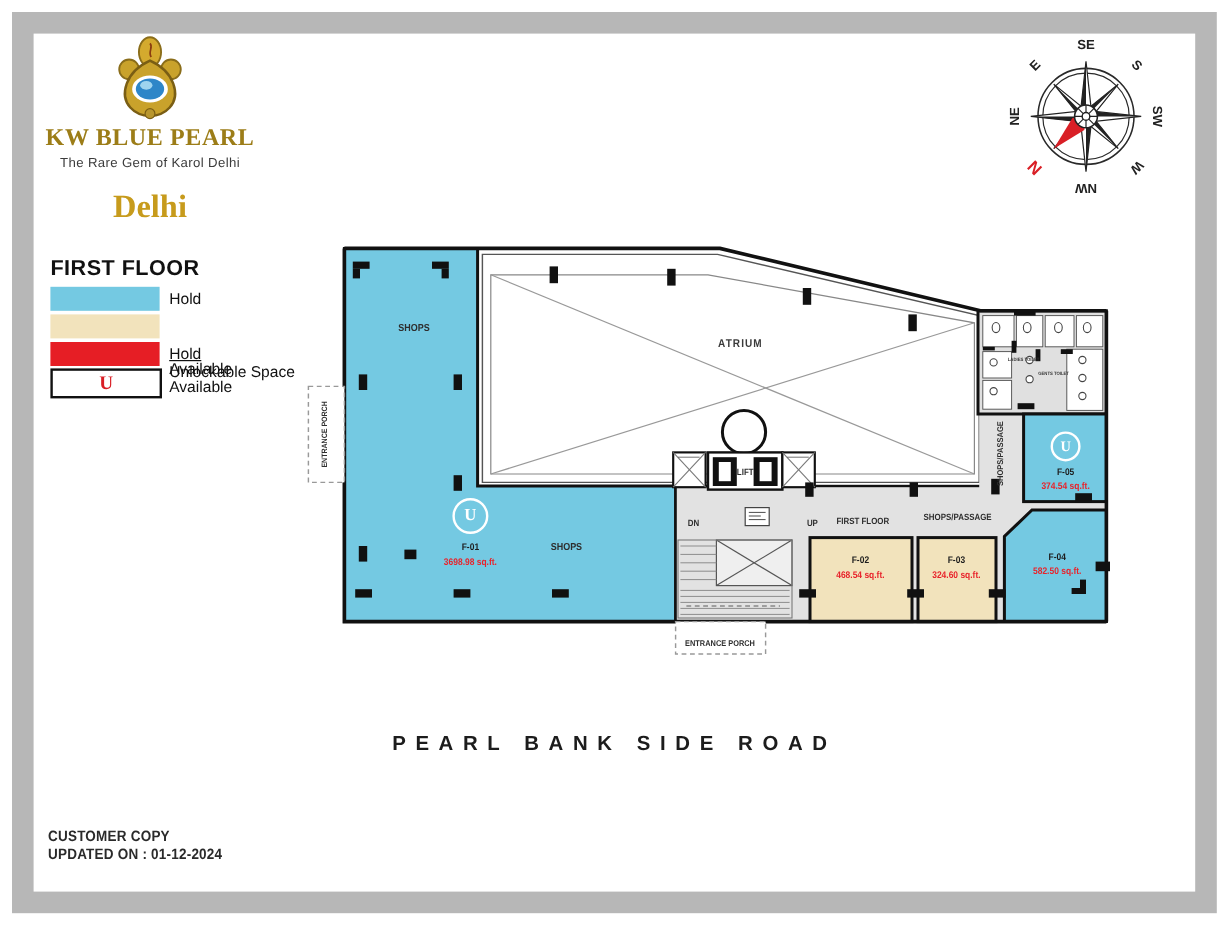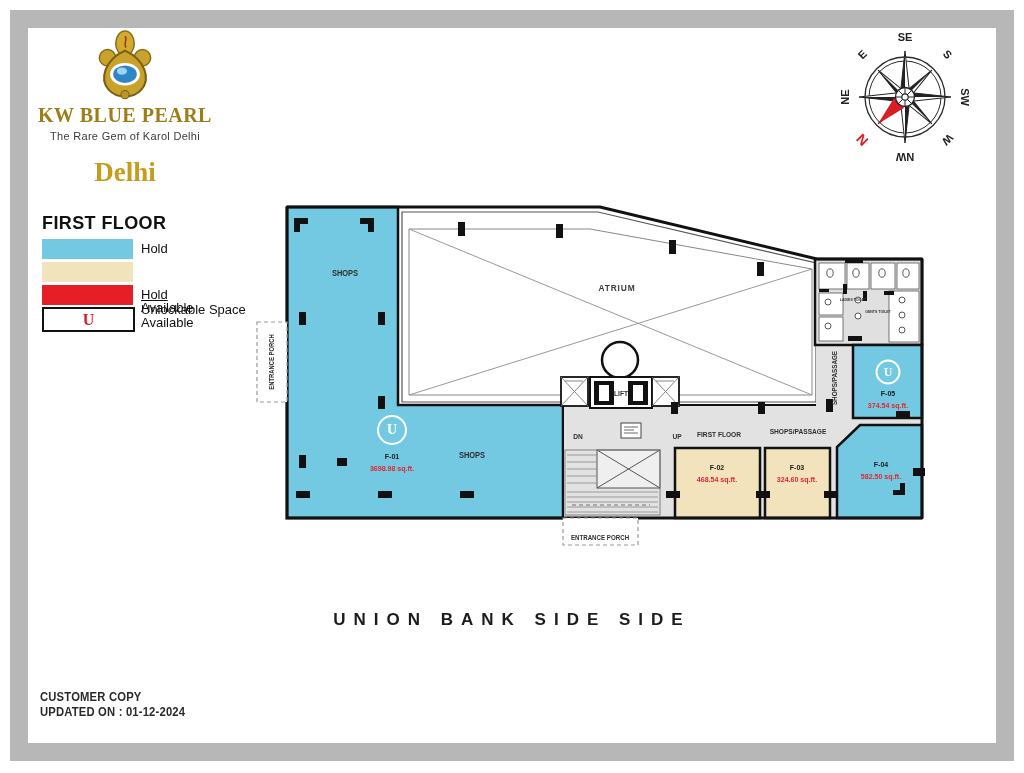--- a/index.html
+++ b/index.html
@@ -290,18 +290,18 @@
   <div class="lbl unit-id" style="left:797px;top:467px;">F-03</div>
   <div class="lbl unit-area" style="left:797px;top:479px;">324.60 sq.ft.</div>
 
   <div class="lbl unit-id" style="left:881px;top:464px;">F-04</div>
   <div class="lbl unit-area" style="left:881px;top:476px;">582.50 sq.ft.</div>
 
   <div class="u-circle" style="left:888px;top:372px;width:21px;height:21px;font-size:12px;">U</div>
   <div class="lbl unit-id" style="left:888px;top:393px;">F-05</div>
   <div class="lbl unit-area" style="left:888px;top:405px;">374.54 sq.ft.</div>
 
-  <div class="road">UNION BANK SIDE SIDE</div>
+  <div class="road">PEARL BANK SIDE ROAD</div>
   <div class="footer">
     <div>CUSTOMER COPY</div>
     <div>UPDATED ON : 01-12-2024</div>
   </div>
 </div>
 
 </body></html>

